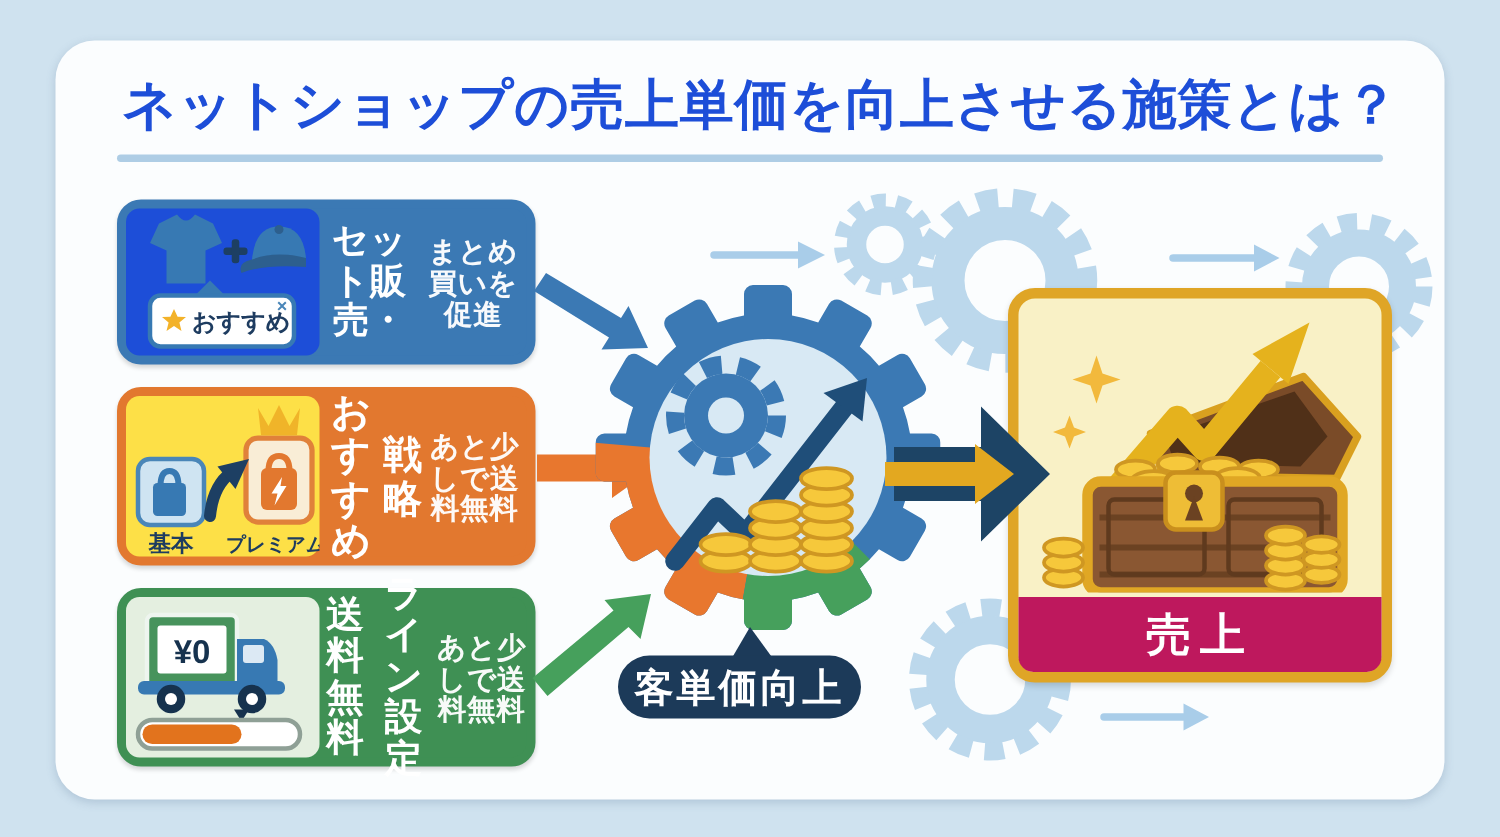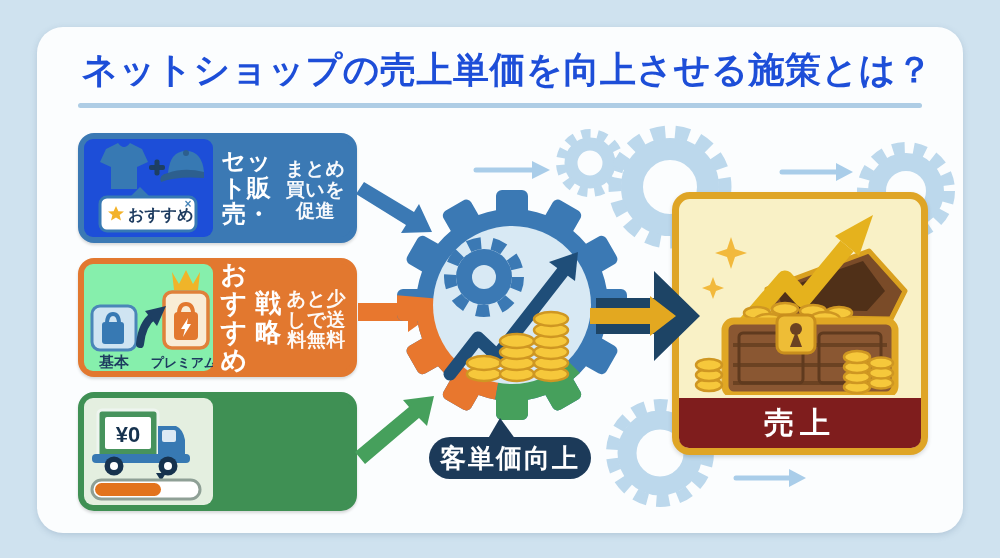--- a/index.html
+++ b/index.html
@@ -35,42 +35,42 @@
   }
   .sbox .txt{
     flex:1;display:flex;align-items:center;justify-content:flex-end;
     color:#fff;line-height:1.1;text-align:center;
   }
   .t1{font-size:24px;font-weight:bold;letter-spacing:.5px}
   .t2{font-size:19px;font-weight:bold;margin-top:5px;opacity:.96;letter-spacing:.5px}
   .box-blue {top:133px;height:110px;background:#3b79b4;border:6px solid #3b79b4}
   .box-blue .panel{background:#1d4ed8}
   .box-orange{top:258px;height:119px;background:#e2782f;border:6px solid #e2782f}
-  .box-orange .panel{background:#86efac}
+  .box-orange .panel{background:#fde047}
   .box-orange .t1{font-size:26px}
   .box-green{top:392px;height:119px;background:#3f9054;border:6px solid #3f9054}
   .box-green .panel{background:#e4efe0}
   .box-green .t1{font-size:25px}
 
   .pill{
-    position:absolute;left:429px;top:437px;width:162px;height:42px;z-index:4;
+    position:absolute;left:412px;top:437px;width:162px;height:42px;z-index:4;
     background:#1c3a59;border-radius:22px;color:#fff;
     font-size:26px;font-weight:bold;letter-spacing:2px;
     display:flex;align-items:center;justify-content:center;
   }
   .result{
     position:absolute;left:672px;top:192px;width:256px;height:263px;z-index:2;
     background:#f9f1c6;border:7px solid #dfa526;border-radius:18px;
     box-sizing:border-box;display:flex;flex-direction:column;
     box-shadow:0 2px 4px rgba(0,0,0,.15);
   }
   .chest-wrap{flex:1;position:relative}
   .chest-wrap svg{position:absolute;left:0;top:0}
   .band{
-    height:50px;background:#7f1d1d;border-radius:0 0 10px 10px;
+    height:50px;background:#be185d;border-radius:0 0 10px 10px;
     display:flex;align-items:center;justify-content:center;
     color:#fff;font-size:30px;font-weight:bold;letter-spacing:6px;
   }
   svg text{font-family:"Liberation Sans","DejaVu Sans",sans-serif}
 </style>
 </head>
 <body>
 
 <div class="card"></div>
 <div class="title">ネットショップの売上単価を向上させる施策とは？</div>
@@ -179,20 +179,25 @@
           <circle cx="30" cy="68" r="4" fill="#ffffff"></circle>
         <circle cx="84" cy="68" r="9.5" fill="#16324e"></circle>
           <circle cx="84" cy="68" r="4" fill="#ffffff"></circle>
       </g>
       <g>
         <polygon points="72,75 82,75 77,83" fill="#16324e"></polygon>
         <rect x="8" y="82" width="108" height="19" rx="9.5" fill="#ffffff" stroke="#8fa096" stroke-width="3"></rect>
         <rect x="11" y="85" width="66" height="13" rx="6.5" fill="#e2731d"></rect>
       </g>
     </svg>
+  </div>
+  <div class="txt">
+    <div class="t1">送料無料</div>
+    <div class="t1">ライン設定</div>
+    <div class="t2">あと少しで送料無料</div>
   </div>
 </div>
 
 <div class="result">
   <div class="chest-wrap">
     <svg width="242" height="196" viewBox="0 0 242 196">
       <g fill="#f2b93c">
         <path d="M52,38 L56,50 L68,54 L56,58 L52,70 L48,58 L36,54 L48,50 Z"></path>
         <path d="M34,78 L37,86 L45,89 L37,92 L34,100 L31,92 L23,89 L31,86 Z"></path>
       </g>

